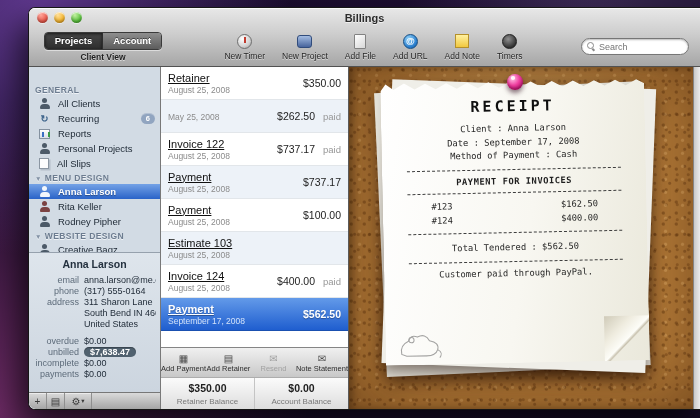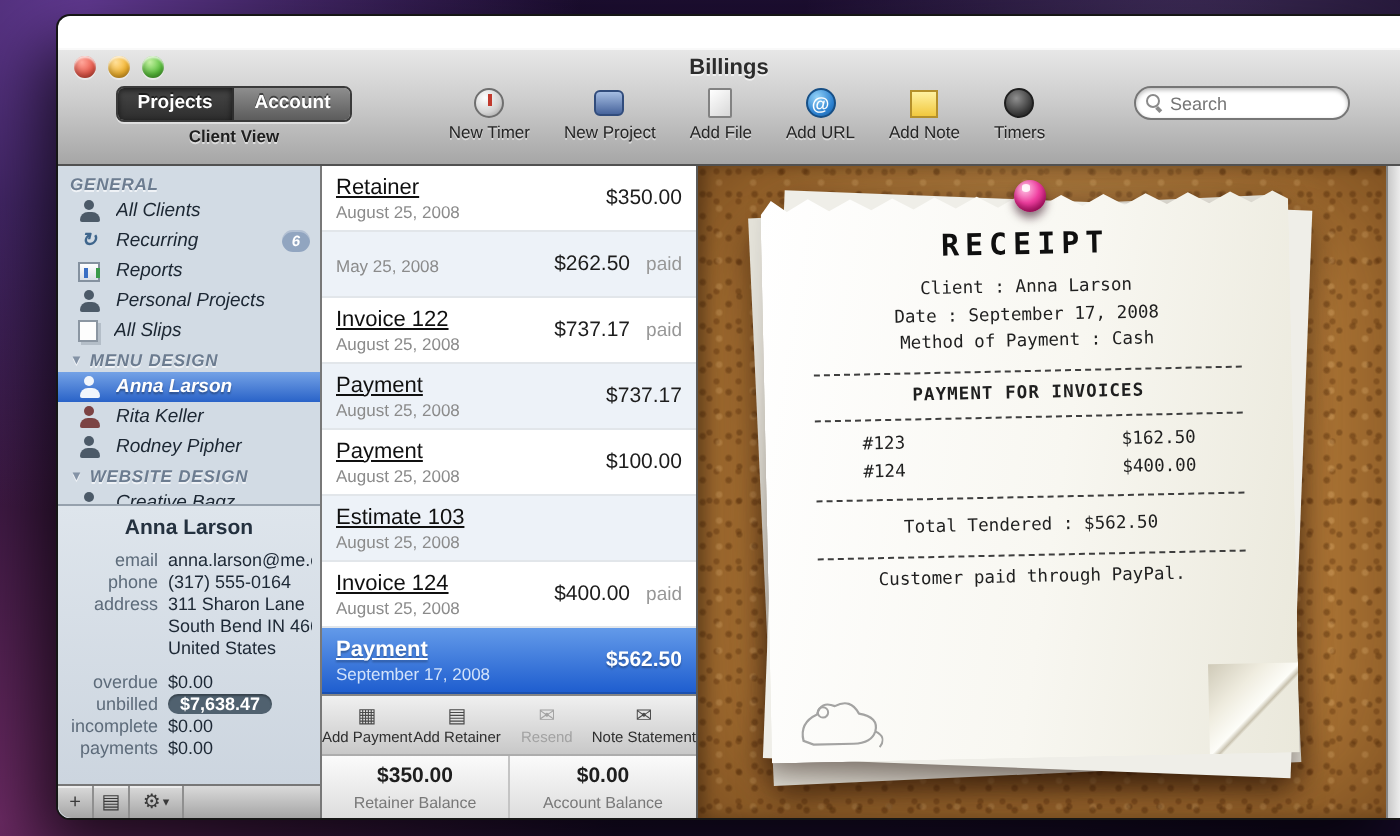--- a/index.html
+++ b/index.html
@@ -17,29 +17,29 @@
       radial-gradient(circle at 55% 50%, #2a1545, #150a26 75%);
   }
   .window {
     position:absolute; left:28px; top:7px; right:0; bottom:8px;
     border:1px solid #161616; border-right:none;
     border-radius:7px 0 0 7px; overflow:hidden;
     display:flex; flex-direction:column;
     box-shadow:-8px 16px 34px rgba(0,0,0,.7);
     background:#fff;
   }
-  .chrome { background:linear-gradient(#e8e8e8 0%, #cdcdcd 45%, #a6a6a6 100%); border-bottom:1px solid #515151; box-shadow:inset 0 1px 0 rgba(255,255,255,.75);margin-top:16px; }
+  .chrome { background:linear-gradient(#e8e8e8 0%, #cdcdcd 45%, #a6a6a6 100%); border-bottom:1px solid #515151; box-shadow:inset 0 1px 0 rgba(255,255,255,.75); }
   .titlebar { height:19px; position:relative; display:flex; align-items:center; }
   .lights { display:flex; gap:6px; margin-left:8px; position:relative; z-index:2; }
   .light { width:11px; height:11px; border-radius:50%; box-shadow:inset 0 1px 1px rgba(255,255,255,.75), inset 0 -2px 3px rgba(0,0,0,.28), 0 1px 0 rgba(255,255,255,.45); }
   .light.close { background:radial-gradient(circle at 35% 28%, #ffa79b, #ec5c4e 60%, #b93a2b); }
   .light.min   { background:radial-gradient(circle at 35% 28%, #ffe09a, #f6b62f 60%, #c4871d); }
   .light.zoom  { background:radial-gradient(circle at 35% 28%, #c4f0a2, #5cc43e 60%, #3e9427); }
   .wtitle { position:absolute; left:0; right:0; text-align:center; font-size:11px; font-weight:bold; color:#2c2c2c; text-shadow:0 1px 0 rgba(255,255,255,.6); }
-  .toolbar { height:39px; display:flex; padding:0 25px; gap:8px; }
+  .toolbar { height:39px; display:flex; align-items:center; padding:0 11px; gap:8px; }
   .seg-wrap { width:126px; display:flex; flex-direction:column; align-items:center; flex:0 0 auto; }
   .segmented { display:flex; border-radius:4px; overflow:hidden; border:1px solid #3a3a3a; box-shadow:0 1px 0 rgba(255,255,255,.5); }
   .seg { font-size:9.5px; font-weight:bold; color:#fff; padding:2px 10px 3px; background:linear-gradient(#8e8e8e,#5c5c5c); text-shadow:0 -1px 0 rgba(0,0,0,.5); }
   .seg.active { background:linear-gradient(#474747,#2e2e2e); box-shadow:inset 0 1px 3px rgba(0,0,0,.65); }
   .seg + .seg { border-left:1px solid #2e2e2e; }
   .view-label { font-size:8.5px; color:#1f1f1f; margin-top:2px; text-shadow:0 1px 0 rgba(255,255,255,.55);font-weight:bold; }
   .tool-icons { flex:1; display:flex; justify-content:center; gap:17px; }
   .tool-btn { display:flex; flex-direction:column; align-items:center; gap:1px; }
   .tool-btn .lbl { font-size:8.5px; color:#262626; text-shadow:0 1px 0 rgba(255,255,255,.5); white-space:nowrap; }
   .tico { height:17px; display:flex; align-items:center; justify-content:center; }
@@ -51,21 +51,21 @@
   .ico-note { width:14px; height:14px; background:linear-gradient(#fff1a0,#f1c83e); border:1px solid #b5902a; }
   .ico-timers { width:15px; height:15px; border-radius:50%; background:radial-gradient(circle at 40% 32%, #909090, #303030 72%); border:1px solid #1f1f1f; }
   .search { display:flex; align-items:center; background:#fff; border:1px solid #767676; border-radius:9px; height:17px; padding:0 5px; box-shadow:inset 0 1px 2px rgba(0,0,0,.28); flex:0 0 auto; }
   .mag { width:9px; height:9px; position:relative; margin-right:3px; }
   .mag::before { content:''; position:absolute; top:0; left:0; width:5px; height:5px; border:1.4px solid #8a8a8a; border-radius:50%; }
   .mag::after { content:''; position:absolute; left:6px; top:6.2px; width:3.4px; height:1.5px; background:#8a8a8a; transform:rotate(45deg); transform-origin:0 0; }
   .search input { border:0; outline:0; background:transparent; width:84px; font-size:9px; font-family:inherit; color:#333; }
   .main { flex:1; display:flex; min-height:0; }
   
   .sidebar { width:132px; flex:0 0 auto; background:#d2dbe4; border-right:1px solid #787878; display:flex; flex-direction:column; }
-  .side-list { flex:1; overflow:hidden; padding-top:2px;font-style:italic; }
+  .side-list { flex:1; overflow:hidden; padding-top:16px; }
   .sec-title { font-size:8.5px; font-weight:bold; color:#6c7c90; letter-spacing:.4px; padding:2px 6px 1px; text-shadow:0 1px 0 rgba(255,255,255,.65); display:flex; align-items:center; gap:3px; }
   .sec-title .tri { font-size:6.5px; color:#8493a6; }
   .side-item { height:15px; display:flex; align-items:center; gap:8px; padding:0 5px 0 10px; font-size:9.5px; color:#1c2733; }
   .side-item .grow { flex:1; white-space:nowrap; overflow:hidden; }
   .side-item.selected { background:linear-gradient(#74a2e6,#2a63c8); color:#fff; font-weight:bold; text-shadow:0 1px 1px rgba(0,0,0,.35); }
   .badge { background:#91a5c0; color:#fff; font-size:7.5px; font-weight:bold; border-radius:7px; padding:1px 5px; box-shadow:inset 0 1px 0 rgba(255,255,255,.3); }
   .person { width:11px; height:11px; position:relative; flex:0 0 auto; }
   .person::before { content:''; position:absolute; top:0; left:3px; width:5px; height:5px; border-radius:50%; background:#4c5a68; }
   .person::after { content:''; position:absolute; bottom:0; left:.5px; width:10px; height:5px; border-radius:4px 4px 1px 1px; background:#4c5a68; }
   .person.red::before, .person.red::after { background:#7c4343; }

